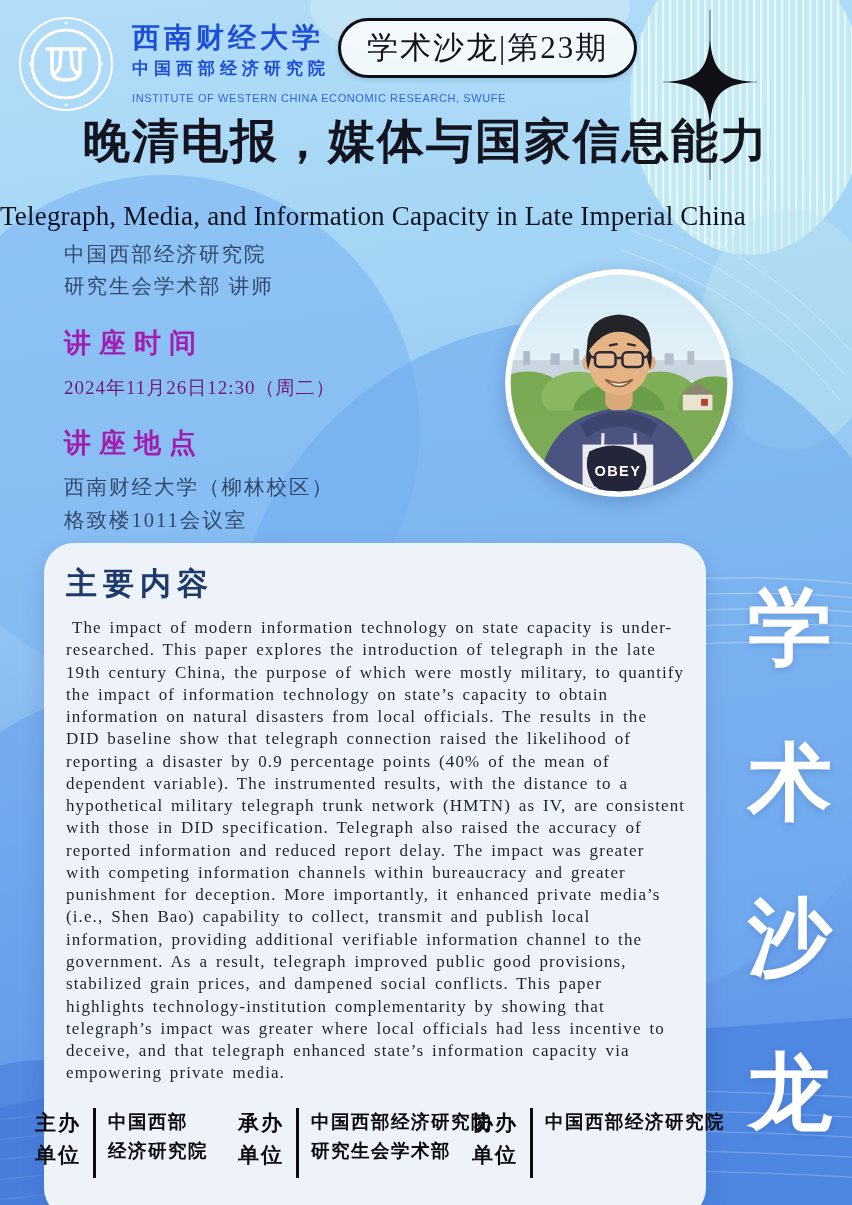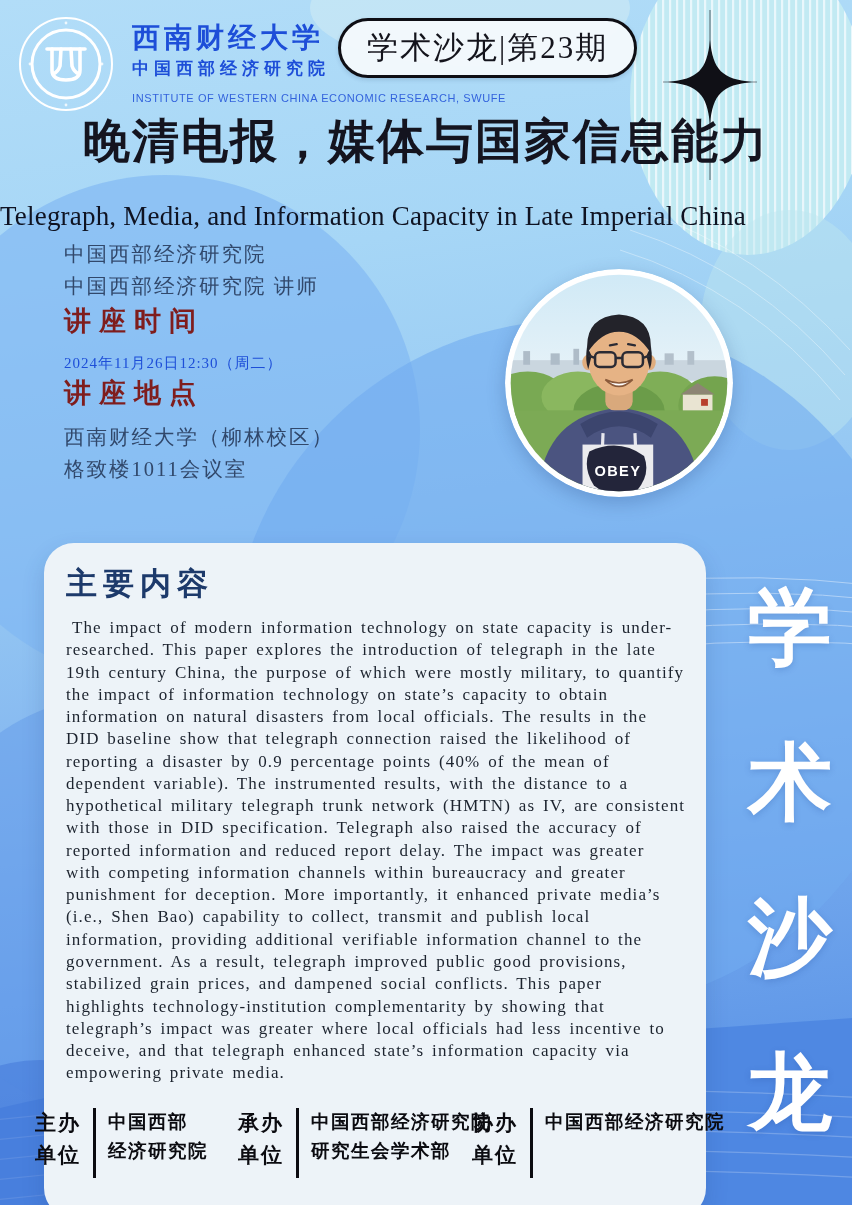--- a/index.html
+++ b/index.html
@@ -36,22 +36,22 @@
     font-size:47px;font-weight:800;color:#14141f;letter-spacing:2px;
   }
   .title-en{
     left:0;top:170px;width:100%;z-index:5;text-align:left;
     font-size:27px;color:#0f1322;letter-spacing:.2px;margin-top:31px;
   }
   
   .info-col{left:64px;top:230px;width:420px;z-index:5;}
   .sp-name{font-size:29px;font-weight:800;color:#1e3c6e;letter-spacing:7px;}
   .sp-aff{font-size:20.5px;color:#31486b;letter-spacing:2px;line-height:1.55;margin-top:9px;}
-  .sec-head{font-size:27px;font-weight:800;color:#7f1d1d;letter-spacing:8px;}
-  .sec-body{font-size:15px;color:#1d4ed8;letter-spacing:1px;margin-top:12px;line-height:1.6;}
+  .sec-head{font-size:27px;font-weight:800;color:#a21caf;letter-spacing:8px;margin-top:22px;}
+  .sec-body{font-size:19px;color:#701a75;letter-spacing:1px;margin-top:12px;line-height:1.6;}
   .loc-body{font-size:20.5px;color:#31486b;letter-spacing:2px;margin-top:10px;line-height:1.6;}
   
   .photo{left:505px;top:269px;width:228px;height:228px;z-index:5;border-radius:50%;
     box-shadow:0 6px 18px rgba(30,60,120,.25);}
   
   .panel{
     left:44px;top:543px;width:662px;height:675px;z-index:5;
     background:#edf3f8;border-radius:30px;
     box-shadow:0 10px 22px rgba(30,60,120,.18);
     box-sizing:border-box;padding:20px 20px 0 22px;
@@ -151,21 +151,21 @@
   <line x1="8" y1="72" x2="102" y2="72" stroke="#15151c" stroke-width="1" opacity="0.5"></line>
   <path d="M55,30 C58,60 67,69 97,72 C67,75 58,84 55,114 C52,84 43,75 13,72 C43,69 52,60 55,30 Z" fill="#101016"></path>
 </svg>
 
 <div class="abs title-zh">晚清电报，媒体与国家信息能力</div>
 <div class="abs title-en">Telegraph, Media, and Information Capacity in Late Imperial China</div>
 
 <div class="abs info-col">
   <div class="sp-aff">
     <div>中国西部经济研究院</div>
-    <div>中国西部经济研究院 讲师</div>
+    <div>研究生会学术部 讲师</div>
   </div>
   <div class="sec-head">讲座时间</div>
   <div class="sec-body">2024年11月26日12:30（周二）</div>
   <div class="sec-head">讲座地点</div>
   <div class="loc-body">
     <div>西南财经大学（柳林校区）</div>
     <div>格致楼1011会议室</div>
   </div>
 </div>
 

